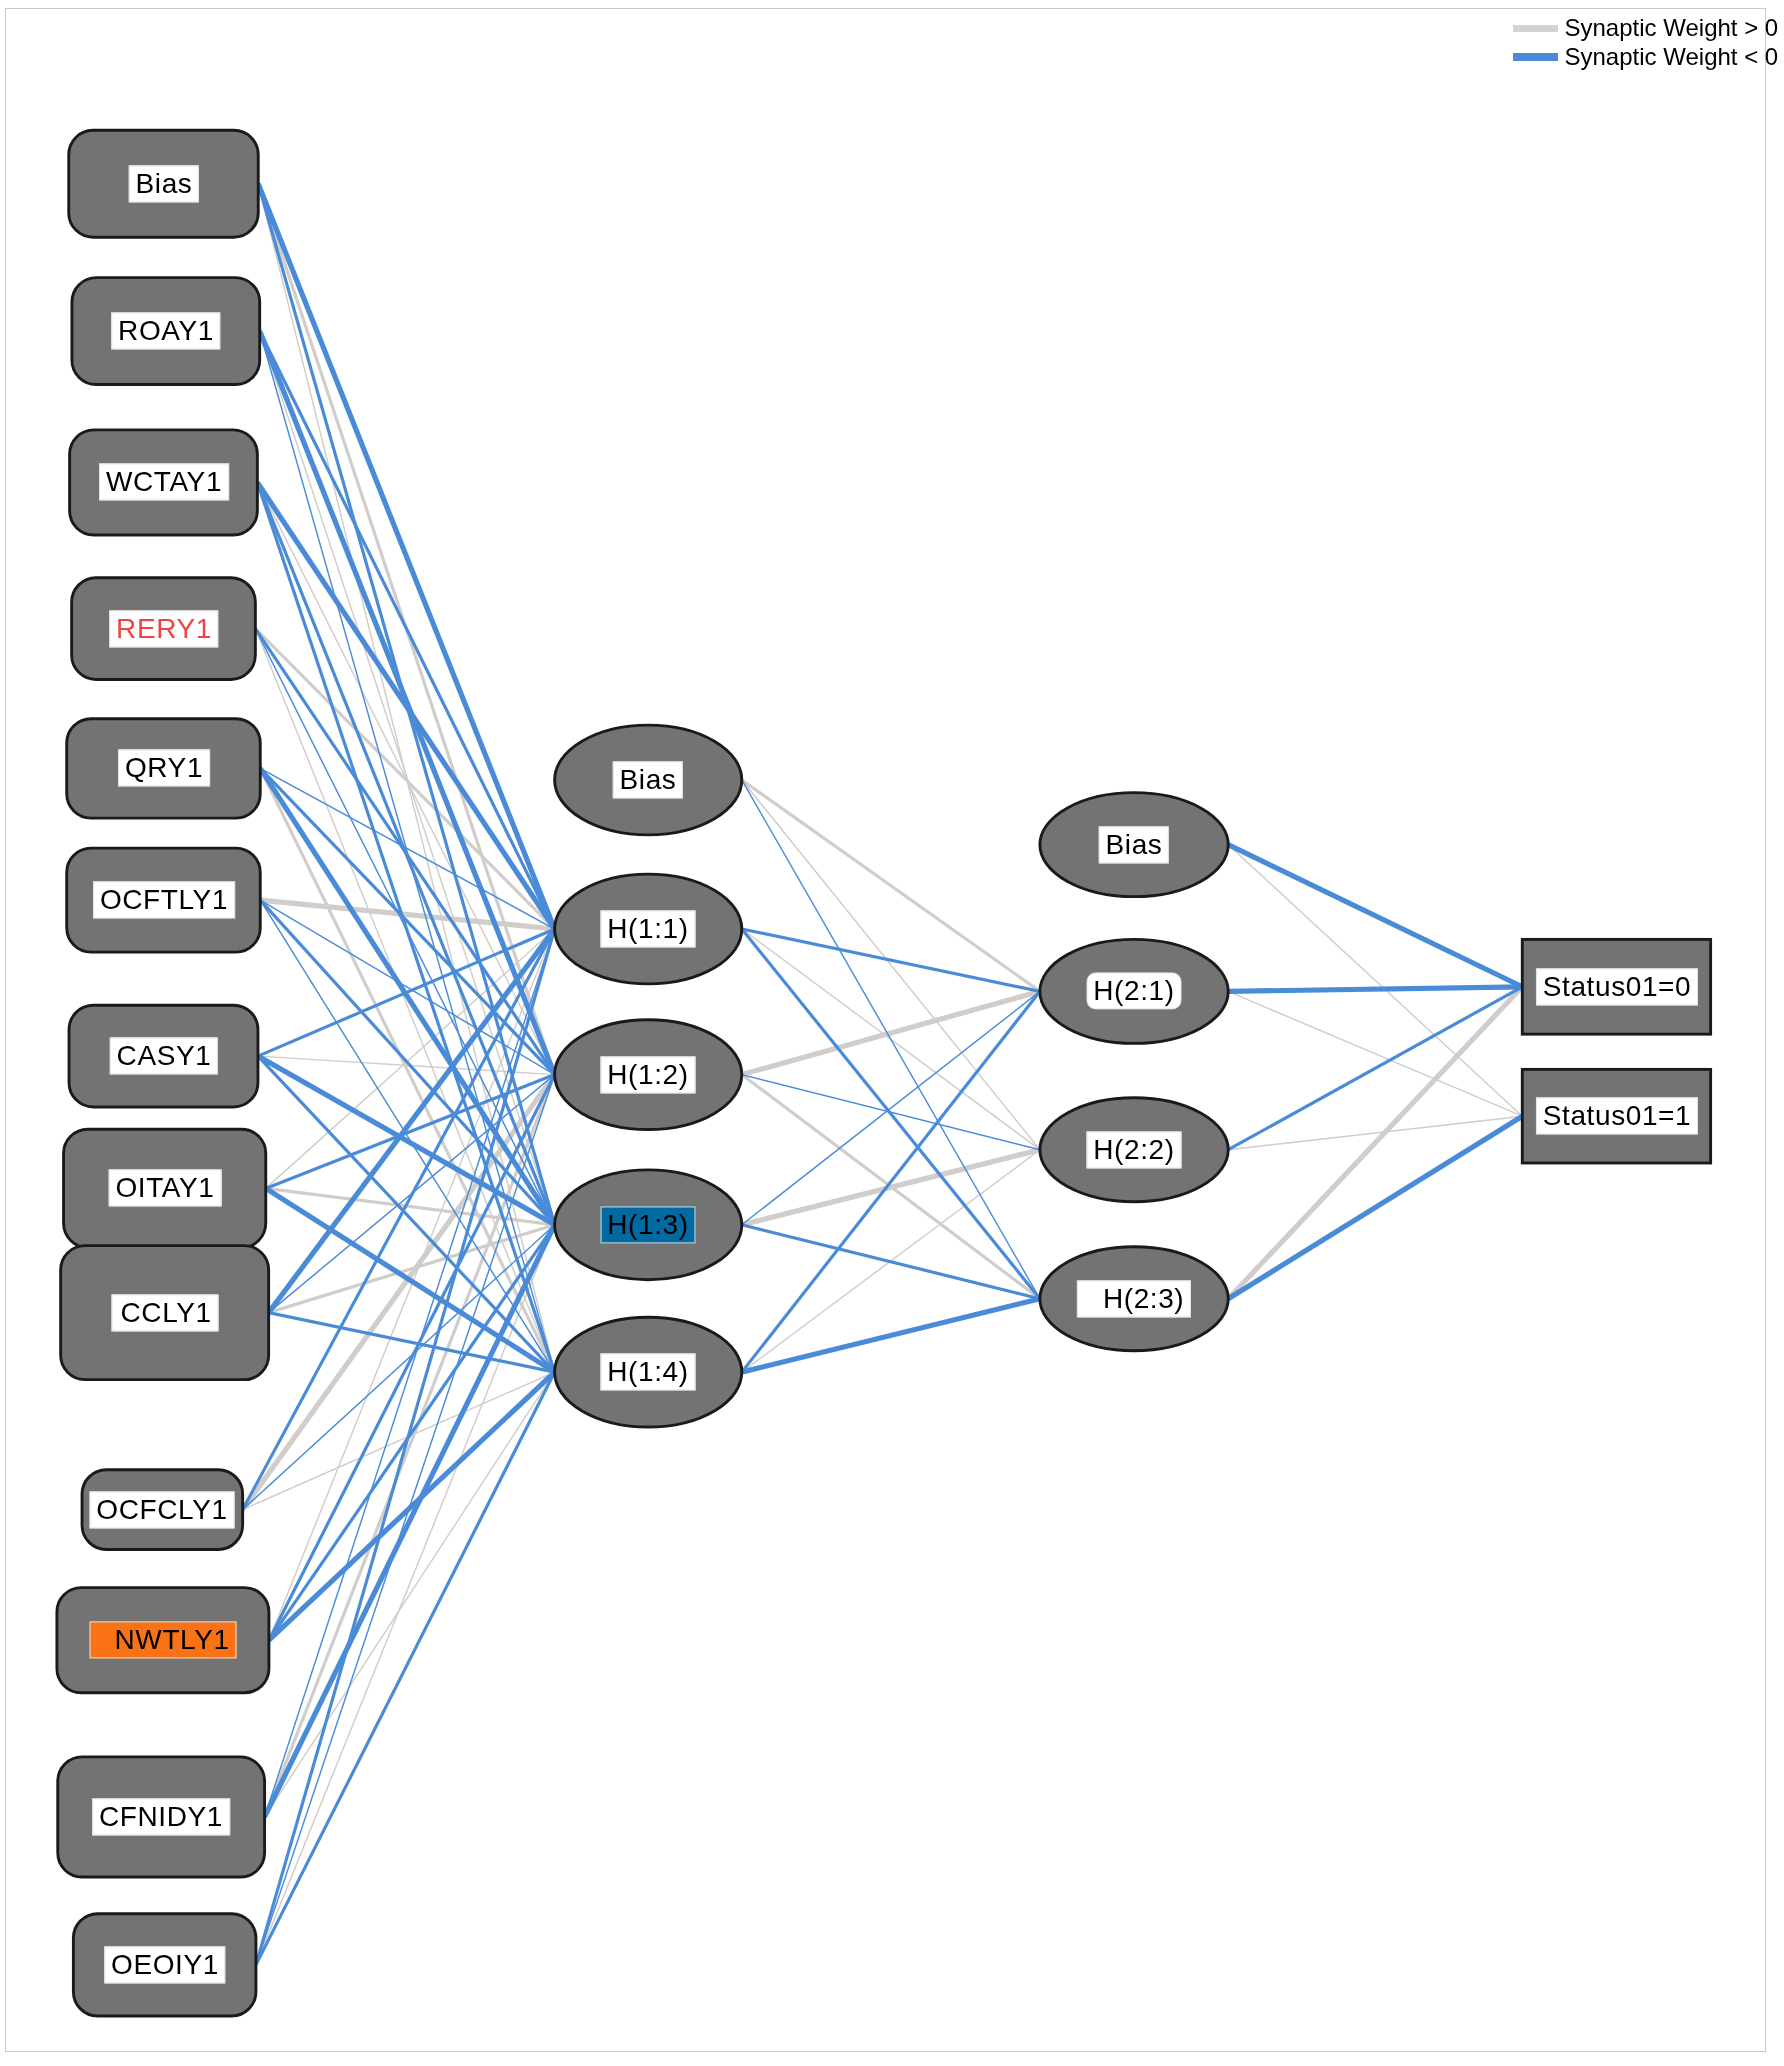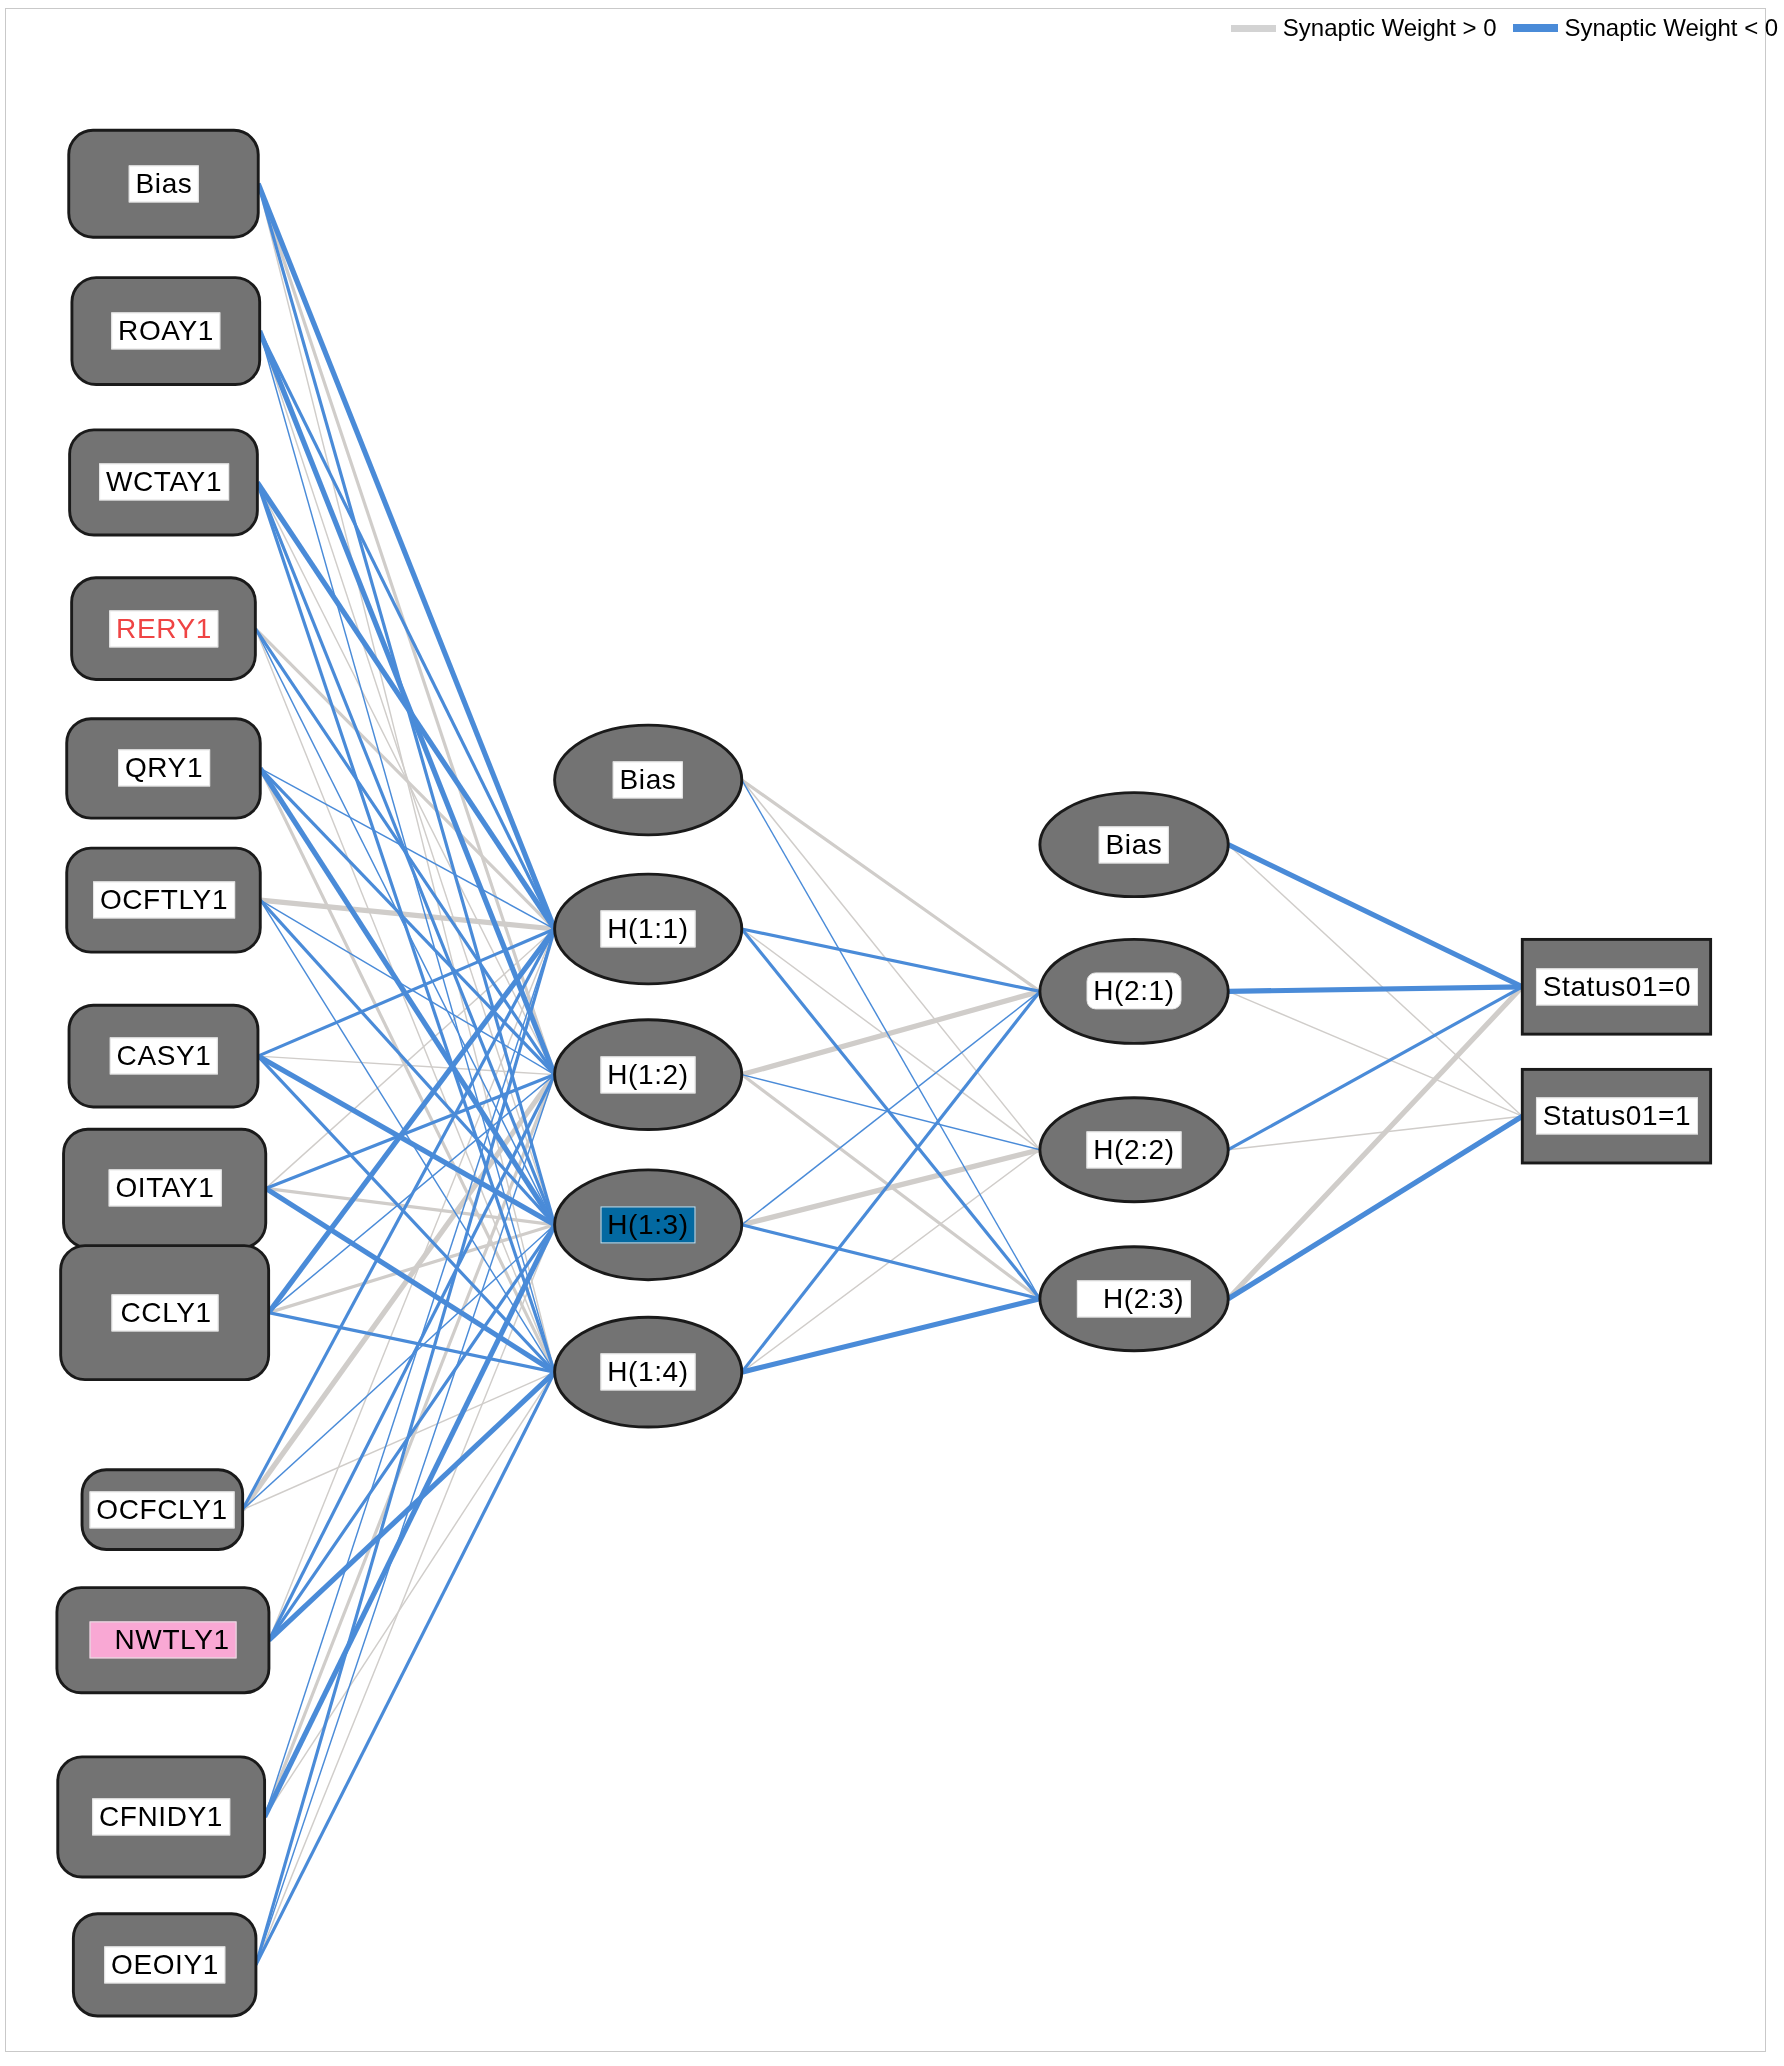--- a/index.html
+++ b/index.html
@@ -28,21 +28,22 @@
     font-size:28px;
     line-height:1.05;
     padding:2.9px 5.8px;
     white-space:nowrap;
     letter-spacing:0.6px;
   }
   .legend{
     position:absolute;
     top:14px;right:5.8px;
     display:flex;
-    gap:16px;
+    flex-direction:column;
+    gap:1px;
     align-items:center;
   }
   .legend-row{
     display:flex;
     align-items:center;
     gap:7px;
     font-size:24px;
     color:#000000;
     white-space:nowrap;
   }
@@ -158,21 +159,21 @@
       <div class="node-label" style="left: 164px; top: 184px; background: rgb(255, 255, 255); color: rgb(0, 0, 0);">Bias</div>
       <div class="node-label" style="left: 166px; top: 331px; background: rgb(255, 255, 255); color: rgb(0, 0, 0);">ROAY1</div>
       <div class="node-label" style="left: 164px; top: 482px; background: rgb(255, 255, 255); color: rgb(0, 0, 0);">WCTAY1</div>
       <div class="node-label" style="left: 164px; top: 629px; background: rgb(255, 255, 255); color: #ef4444;">RERY1</div>
       <div class="node-label" style="left: 164px; top: 768px; background: rgb(255, 255, 255); color: rgb(0, 0, 0);">QRY1</div>
       <div class="node-label" style="left: 164px; top: 900px; background: rgb(255, 255, 255); color: rgb(0, 0, 0);">OCFTLY1</div>
       <div class="node-label" style="left: 164px; top: 1056px; background: rgb(255, 255, 255); color: rgb(0, 0, 0);">CASY1</div>
       <div class="node-label" style="left: 165px; top: 1188px; background: rgb(255, 255, 255); color: rgb(0, 0, 0);">OITAY1</div>
       <div class="node-label" style="left: 165px; top: 1313px; background: rgb(255, 255, 255); color: rgb(0, 0, 0); padding-left: 8px;">CCLY1</div>
       <div class="node-label" style="left: 162px; top: 1510px; background: rgb(255, 255, 255); color: rgb(0, 0, 0);">OCFCLY1</div>
-      <div class="node-label" style="left: 163px; top: 1640px; background: #f9a8d4; color: rgb(0, 0, 0); padding-left: 24px;">NWTLY1</div>
+      <div class="node-label" style="left: 163px; top: 1640px; background: #f97316; color: rgb(0, 0, 0); padding-left: 24px;">NWTLY1</div>
       <div class="node-label" style="left: 161px; top: 1817px; background: rgb(255, 255, 255); color: rgb(0, 0, 0);">CFNIDY1</div>
       <div class="node-label" style="left: 165px; top: 1965px; background: rgb(255, 255, 255); color: rgb(0, 0, 0);">OEOIY1</div>
       <div class="node-label" style="left: 648px; top: 780px; background: rgb(255, 255, 255); color: rgb(0, 0, 0);">Bias</div>
       <div class="node-label" style="left: 648px; top: 929px; background: rgb(255, 255, 255); color: rgb(0, 0, 0);">H(1:1)</div>
       <div class="node-label" style="left: 648px; top: 1075px; background: rgb(255, 255, 255); color: rgb(0, 0, 0);">H(1:2)</div>
       <div class="node-label" style="left: 648px; top: 1225px; background: #0369a1; color: rgb(0, 0, 0);">H(1:3)</div>
       <div class="node-label" style="left: 648px; top: 1372px; background: rgb(255, 255, 255); color: rgb(0, 0, 0);">H(1:4)</div>
       <div class="node-label" style="left: 1134px; top: 845px; background: rgb(255, 255, 255); color: rgb(0, 0, 0);">Bias</div>
       <div class="node-label" style="left: 1134px; top: 991px; background: rgb(255, 255, 255); color: rgb(0, 0, 0); border-radius: 9px;">H(2:1)</div>
       <div class="node-label" style="left: 1134px; top: 1150px; background: rgb(255, 255, 255); color: rgb(0, 0, 0);">H(2:2)</div>

